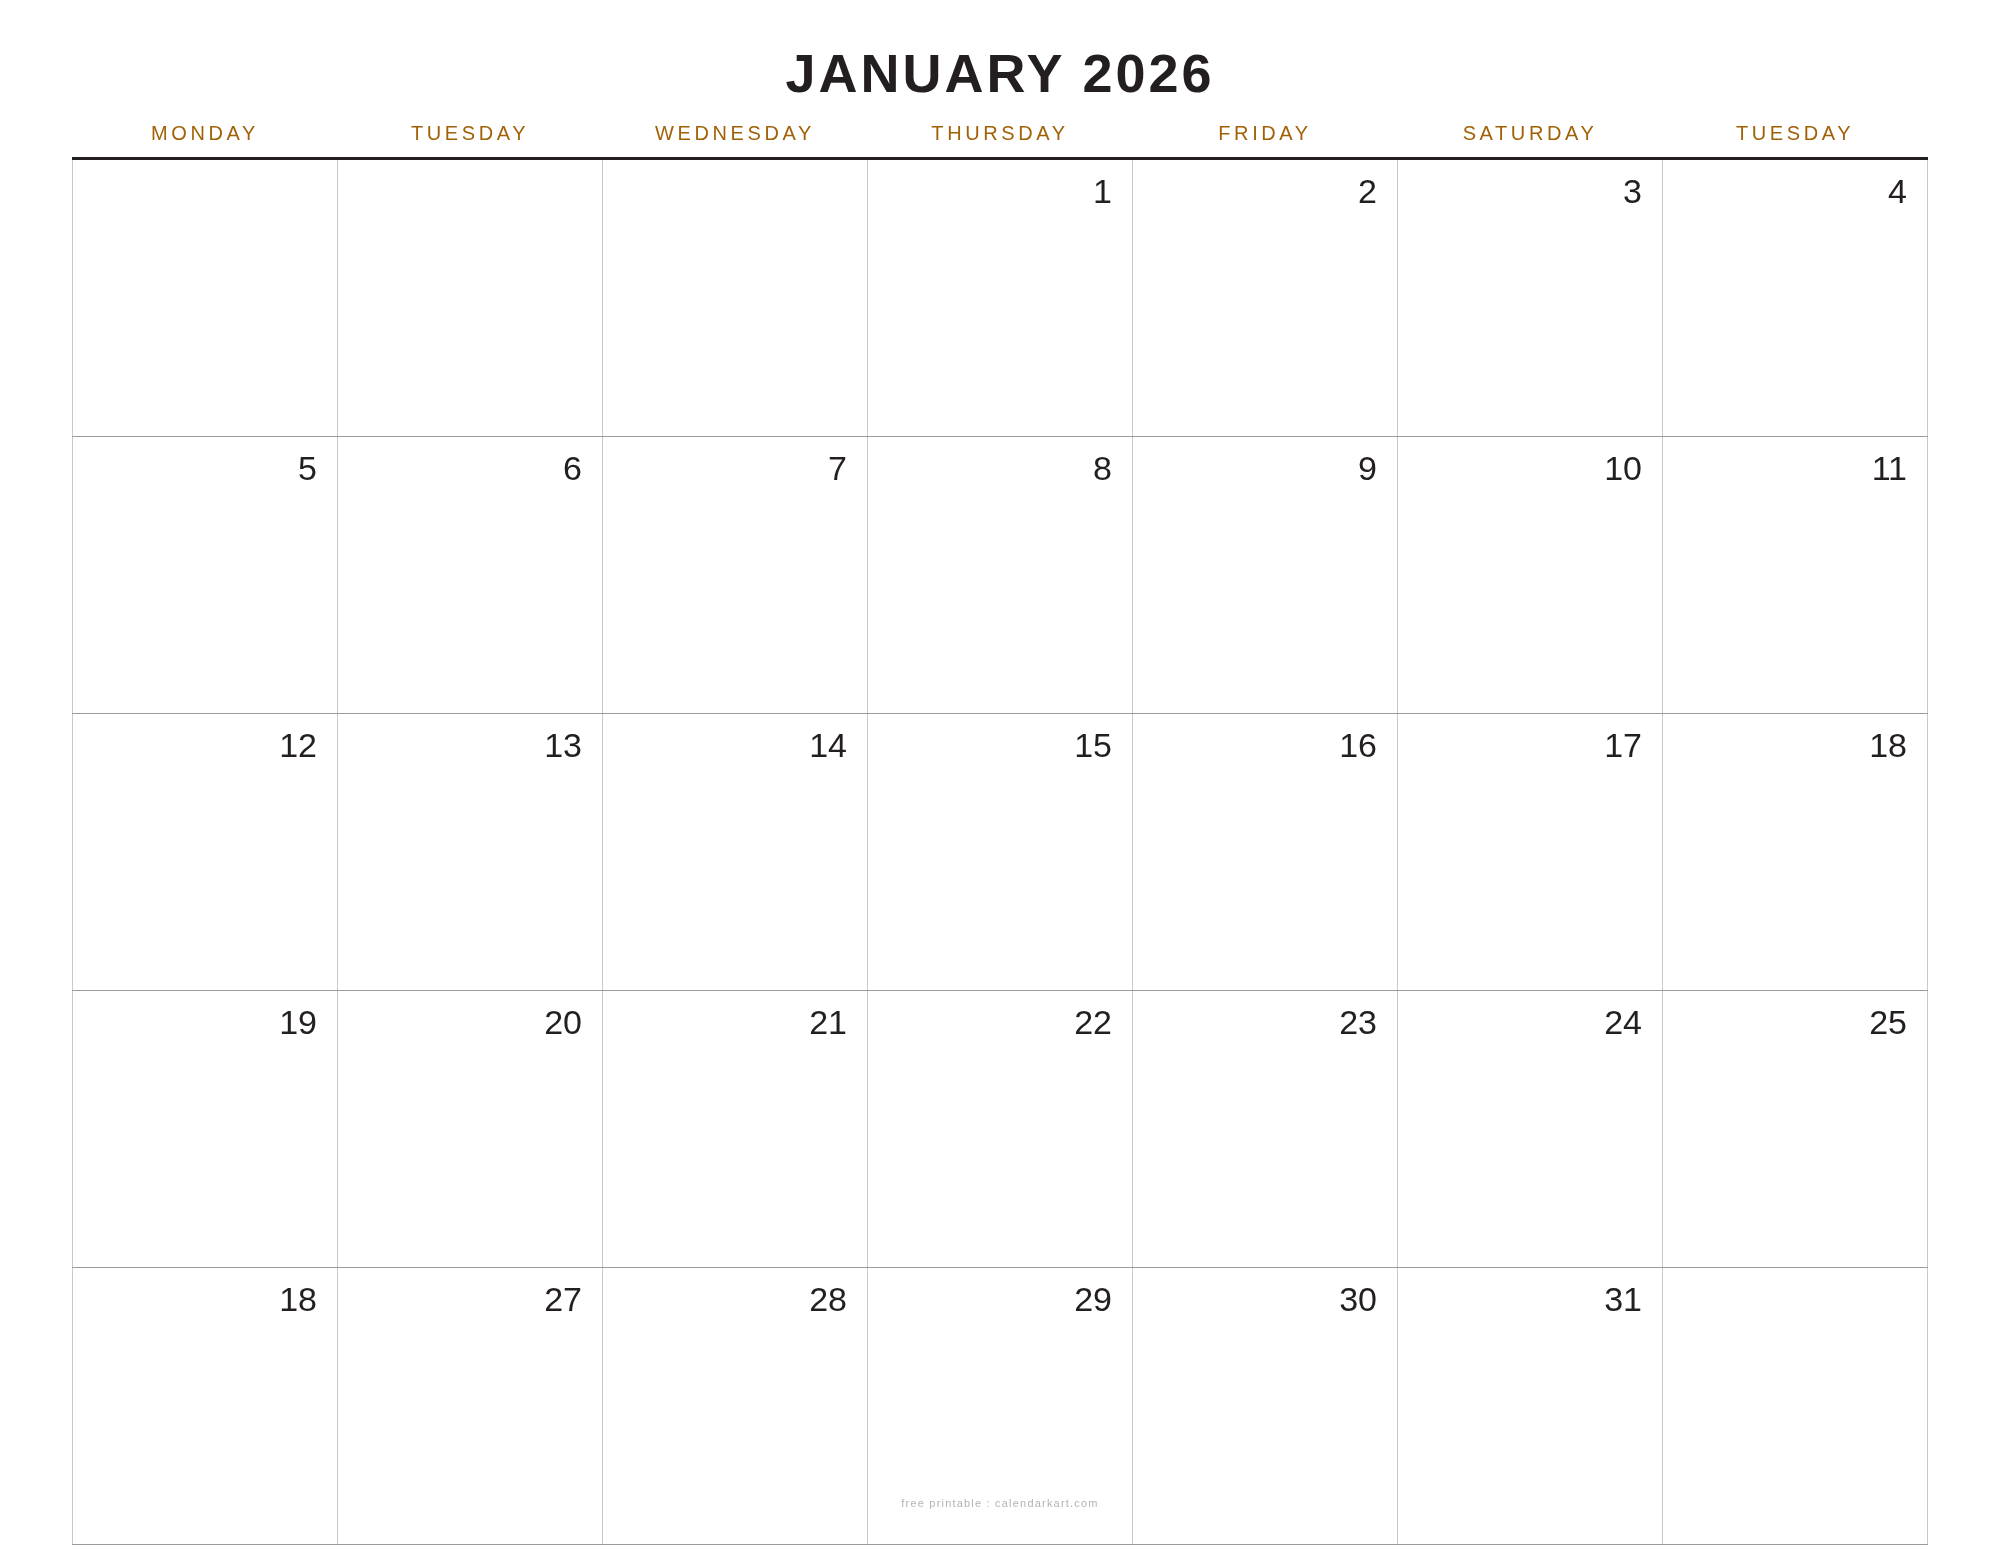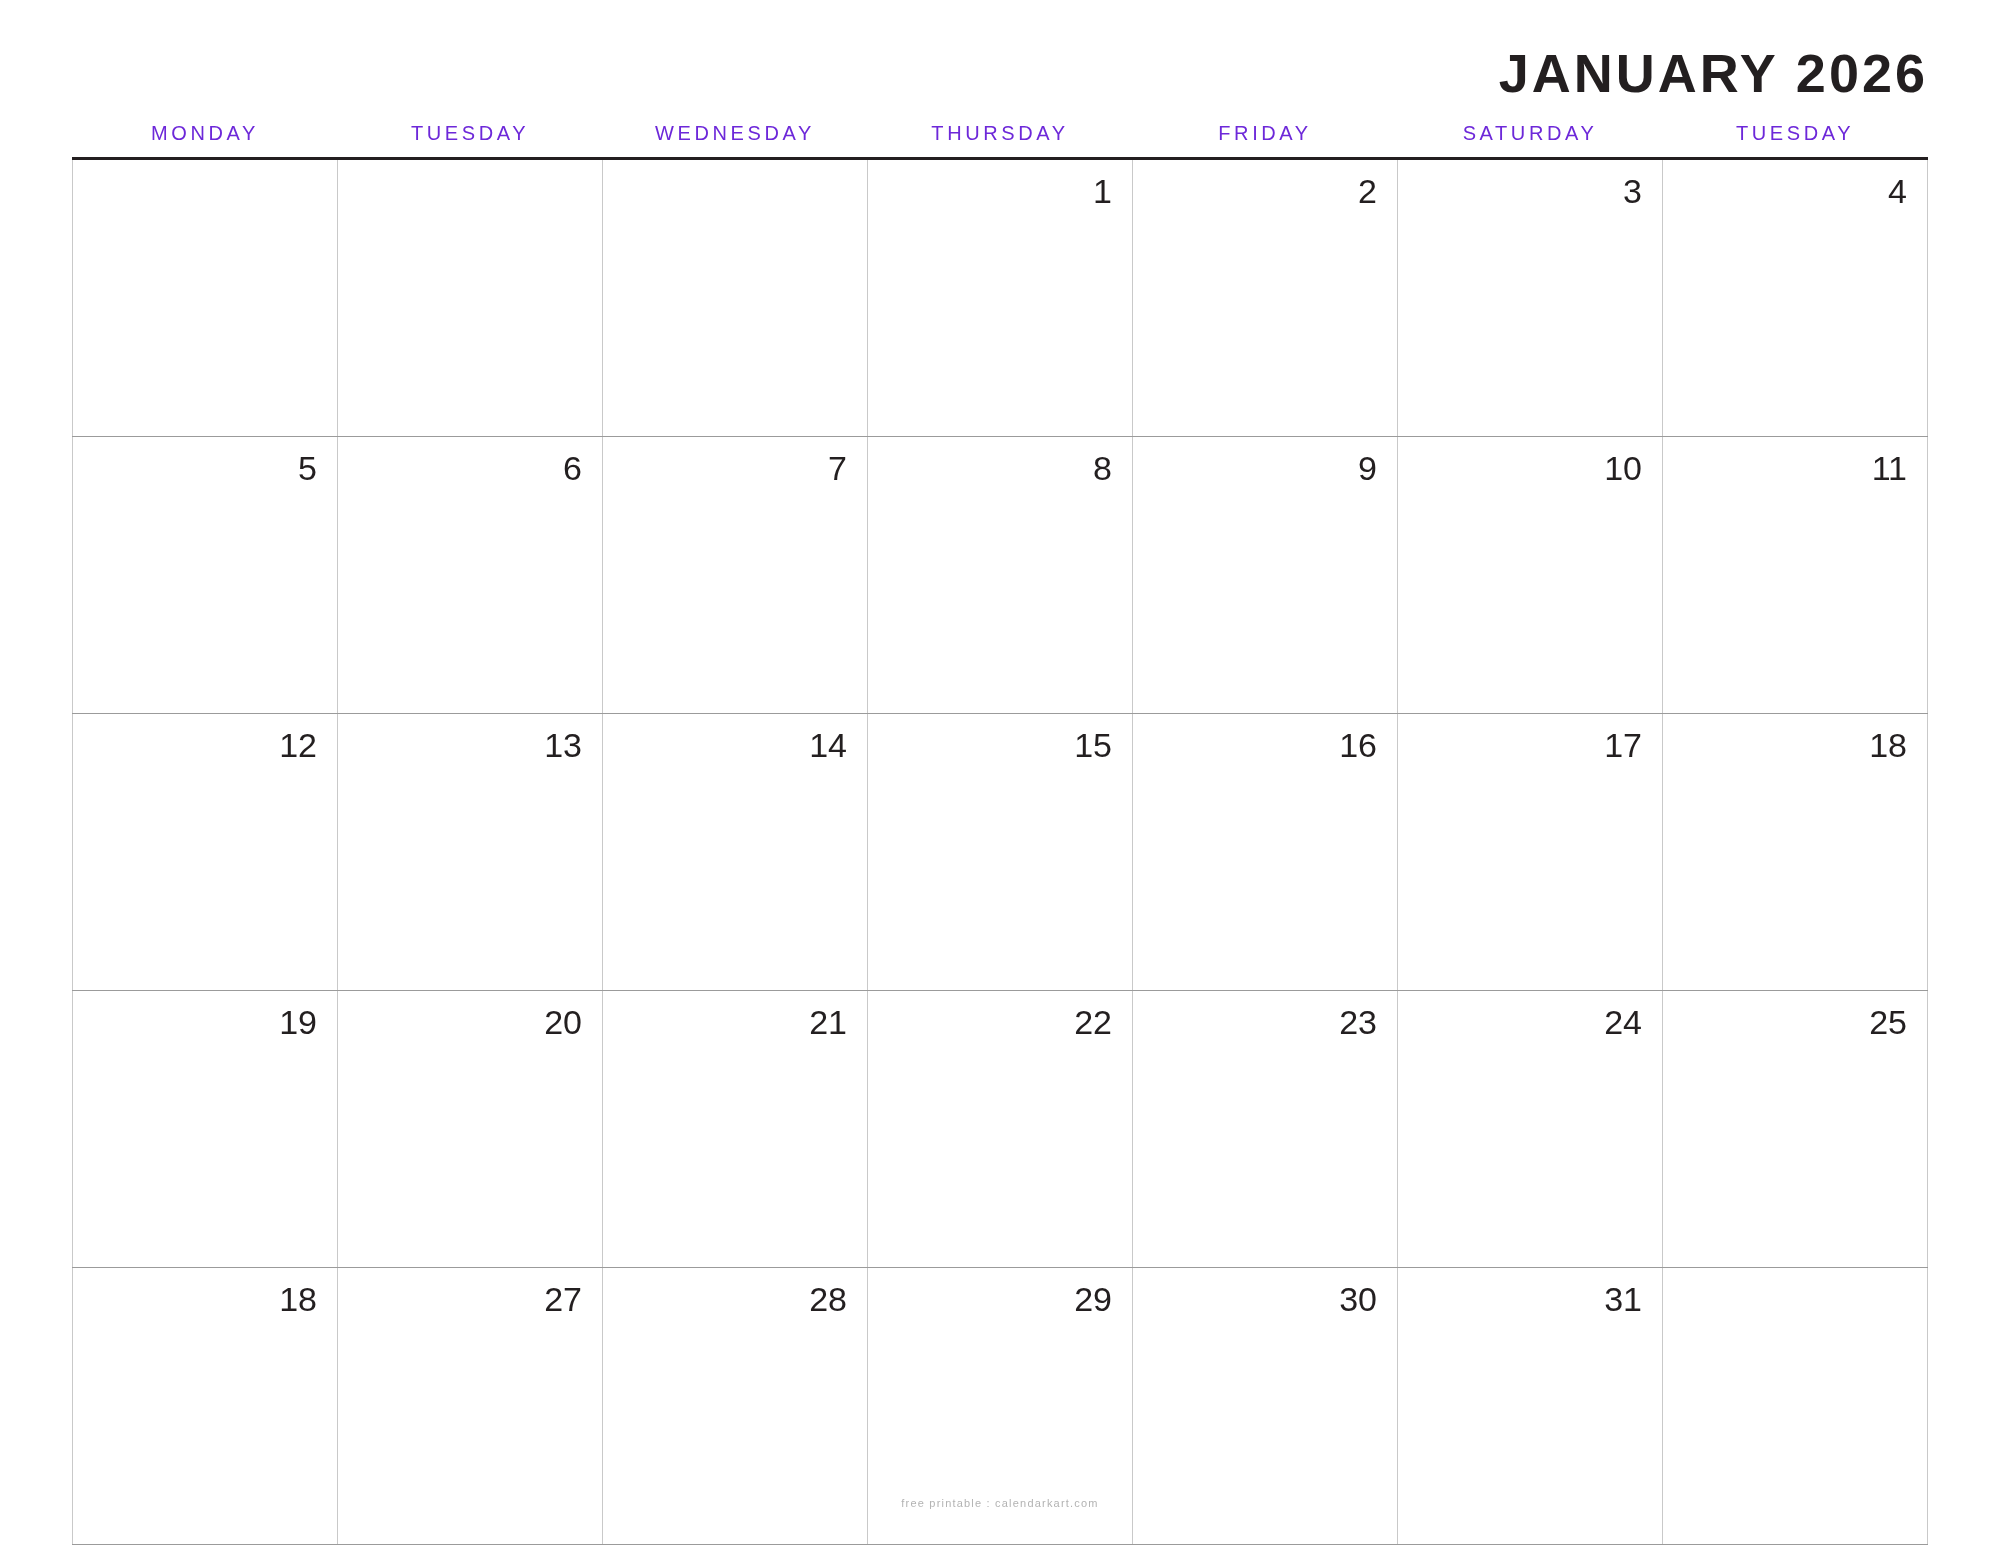--- a/index.html
+++ b/index.html
@@ -15,40 +15,40 @@
     overflow: hidden;
   }
   .page {
     position: relative;
     width: 2000px;
     height: 1545px;
     box-sizing: border-box;
     padding: 0 72px;
   }
   .title {
-    text-align: right;
+    text-align: center;
     font-size: 54px;
     font-weight: bold;
     letter-spacing: 3px;
     color: #231f20;
     margin: 0;
     padding-top: 42px;
     padding-bottom: 18px;
     font-family: "Liberation Sans", sans-serif;
   }
   table.calendar {
     width: 100%;
     border-collapse: collapse;
     table-layout: fixed;
   }
   table.calendar thead th {
     font-size: 20px;
     font-weight: normal;
     letter-spacing: 3.6px;
-    color: #6d28d9;
+    color: #a16207;
     padding: 0 14px 12px 14px;
     text-align: center;
     border-bottom: 3px solid #231f20;
     font-family: "Liberation Sans", sans-serif;
   }
   table.calendar tbody td {
     height: 262px;
     vertical-align: top;
     border-right: 1px solid #c9c9c9;
     border-bottom: 1px solid #9b9b9b;

